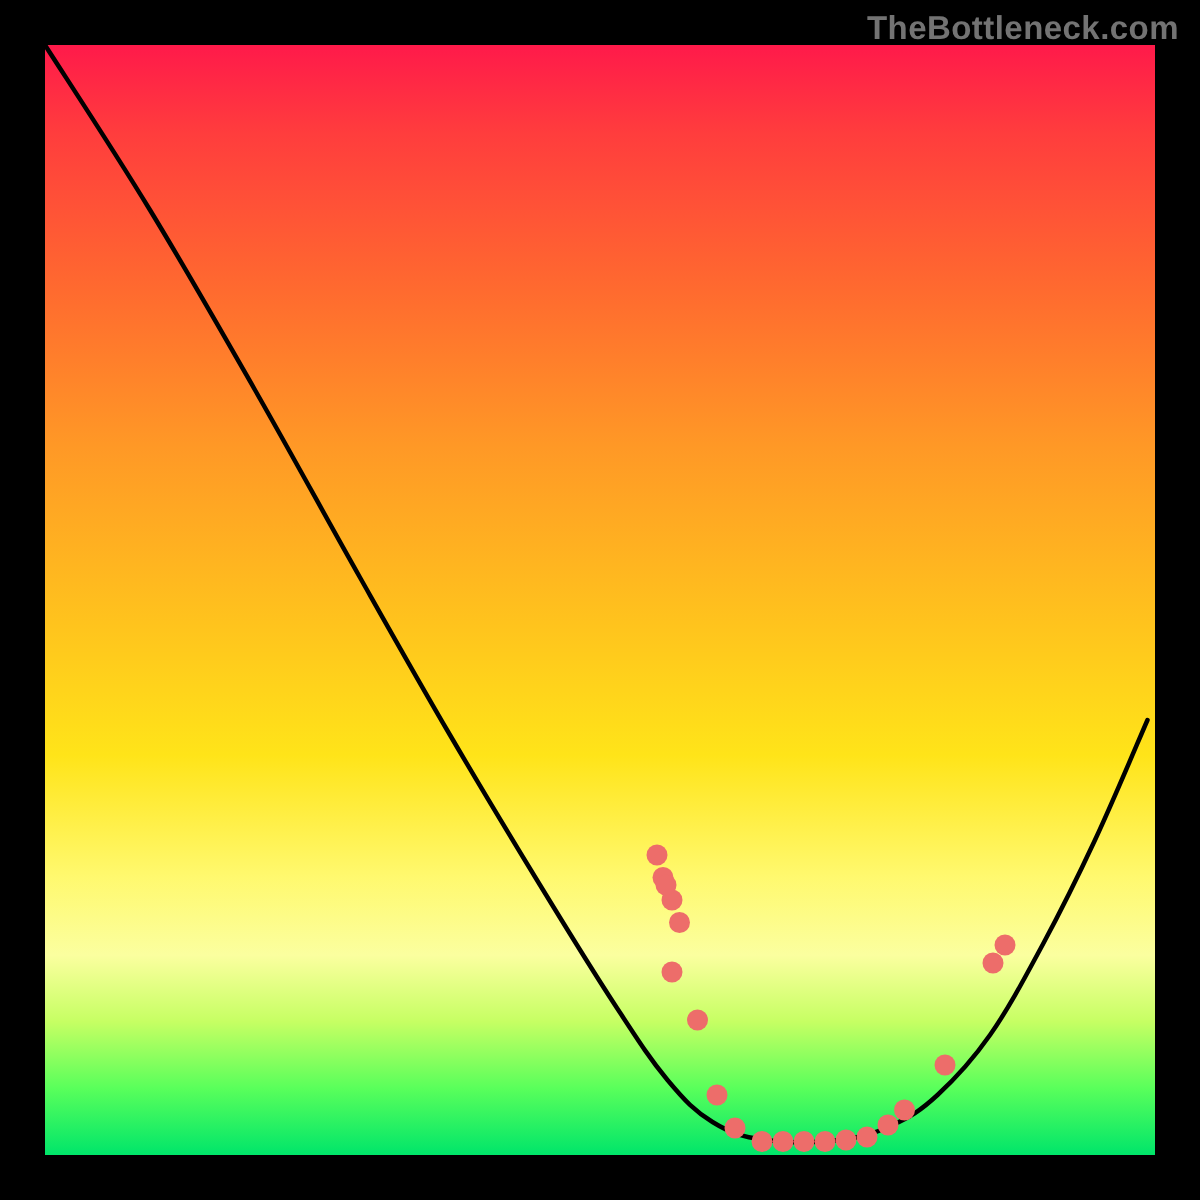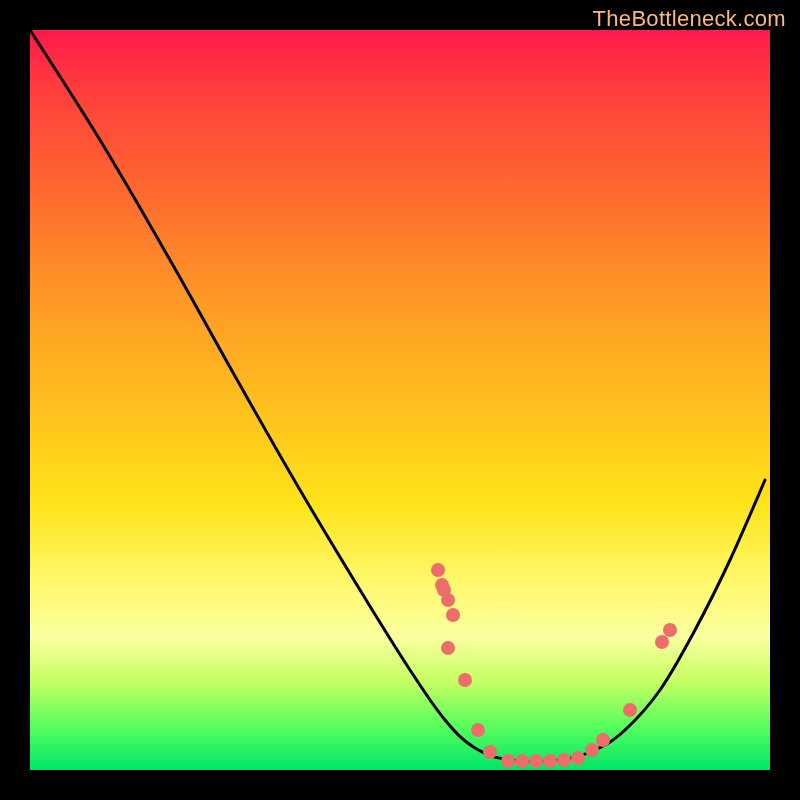--- a/index.html
+++ b/index.html
@@ -29,23 +29,23 @@
       #fbff9f 82%,
       #c6ff63 88%,
       #59ff5b 94%,
       #00e56a 100%
     );
   }
   .watermark {
     position: absolute;
     top: 6px;
     right: 14px;
-    color: #fdba74;
+    color: #737373;
     font-size: 22px;
-    font-weight: 400;
+    font-weight: 700;
     letter-spacing: 0.3px;
   }
   svg {
     position: absolute;
     left: 30px;
     top: 30px;
     width: 740px;
     height: 740px;
   }
 </style>

